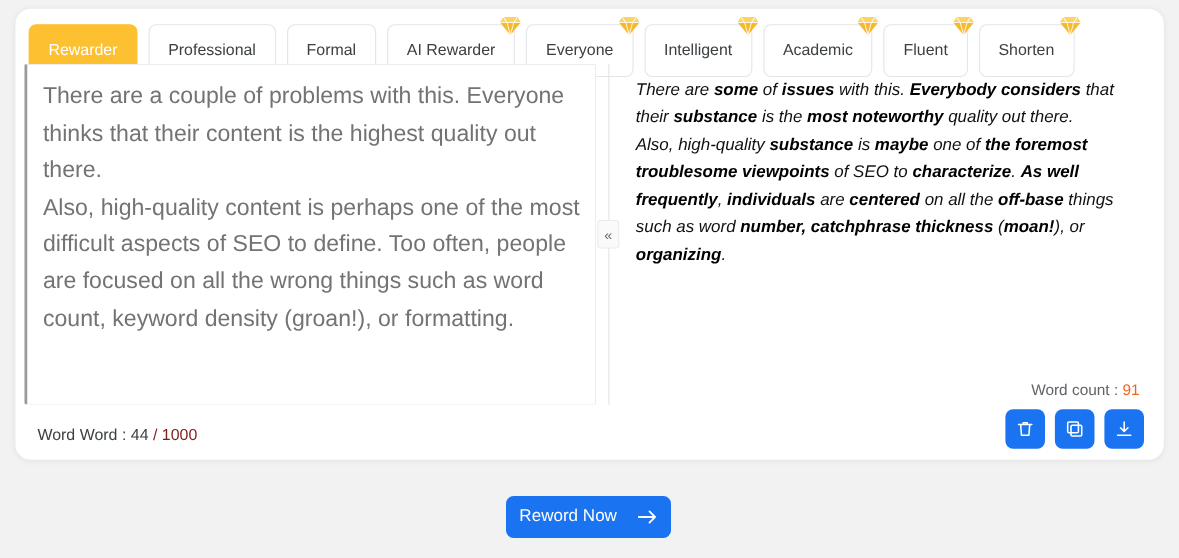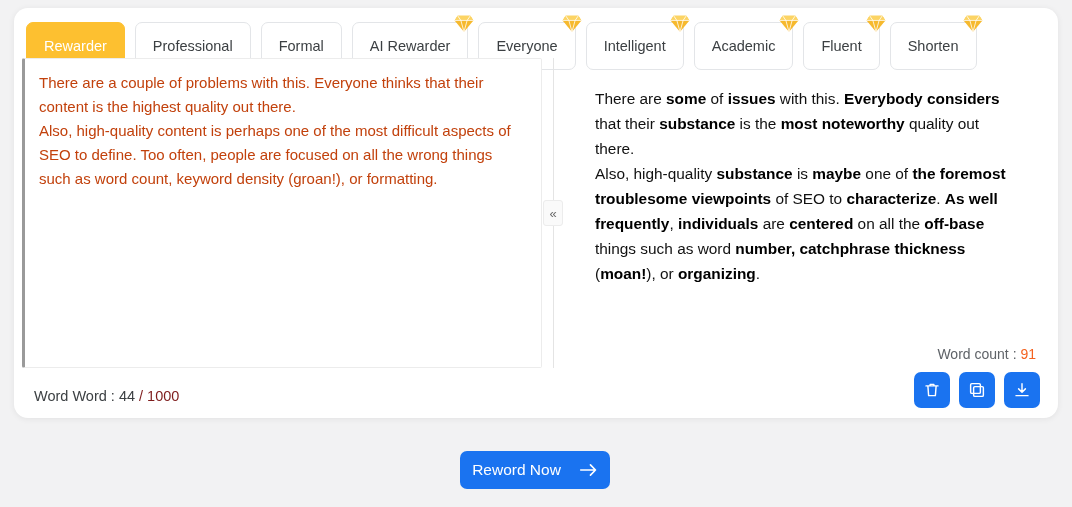--- a/index.html
+++ b/index.html
@@ -69,23 +69,23 @@
     width: 520px;
     height: 310px;
     border: 1px solid #ececec;
     border-left: 3px solid #9a9a9a;
     border-radius: 2px;
     background: #fff;
     padding: 12px 14px 8px 14px;
     overflow: hidden;
   }
   .left-text {
-    font-size: 15px;
+    font-size: 21px;
     line-height: 1.60;
-    color: #c2410c;
+    color: #737373;
     white-space: pre-wrap;
     margin: 0;
   }
   .divider-wrap {
     position: relative;
     width: 22px;
     height: 310px;
     display: flex;
     align-items: center;
     justify-content: center;
@@ -114,21 +114,22 @@
     position: relative;
     flex: 1;
     height: 310px;
     padding: 12px 16px 8px 14px;
     overflow: hidden;
   }
   .right-text {
     font-size: 15.4px;
     line-height: 1.62;
     color: #111111;
-    margin: 17px;
+    margin: 0;
+    font-style: italic;
   }
   .right-text b { font-weight: 700; color: #000; }
   .wordcount {
     position: absolute;
     right: 14px; bottom: 6px;
     font-size: 14px;
     color: #5f6368;
     white-space: nowrap;
   }
   .wordcount .num { color: #f4621f; }

